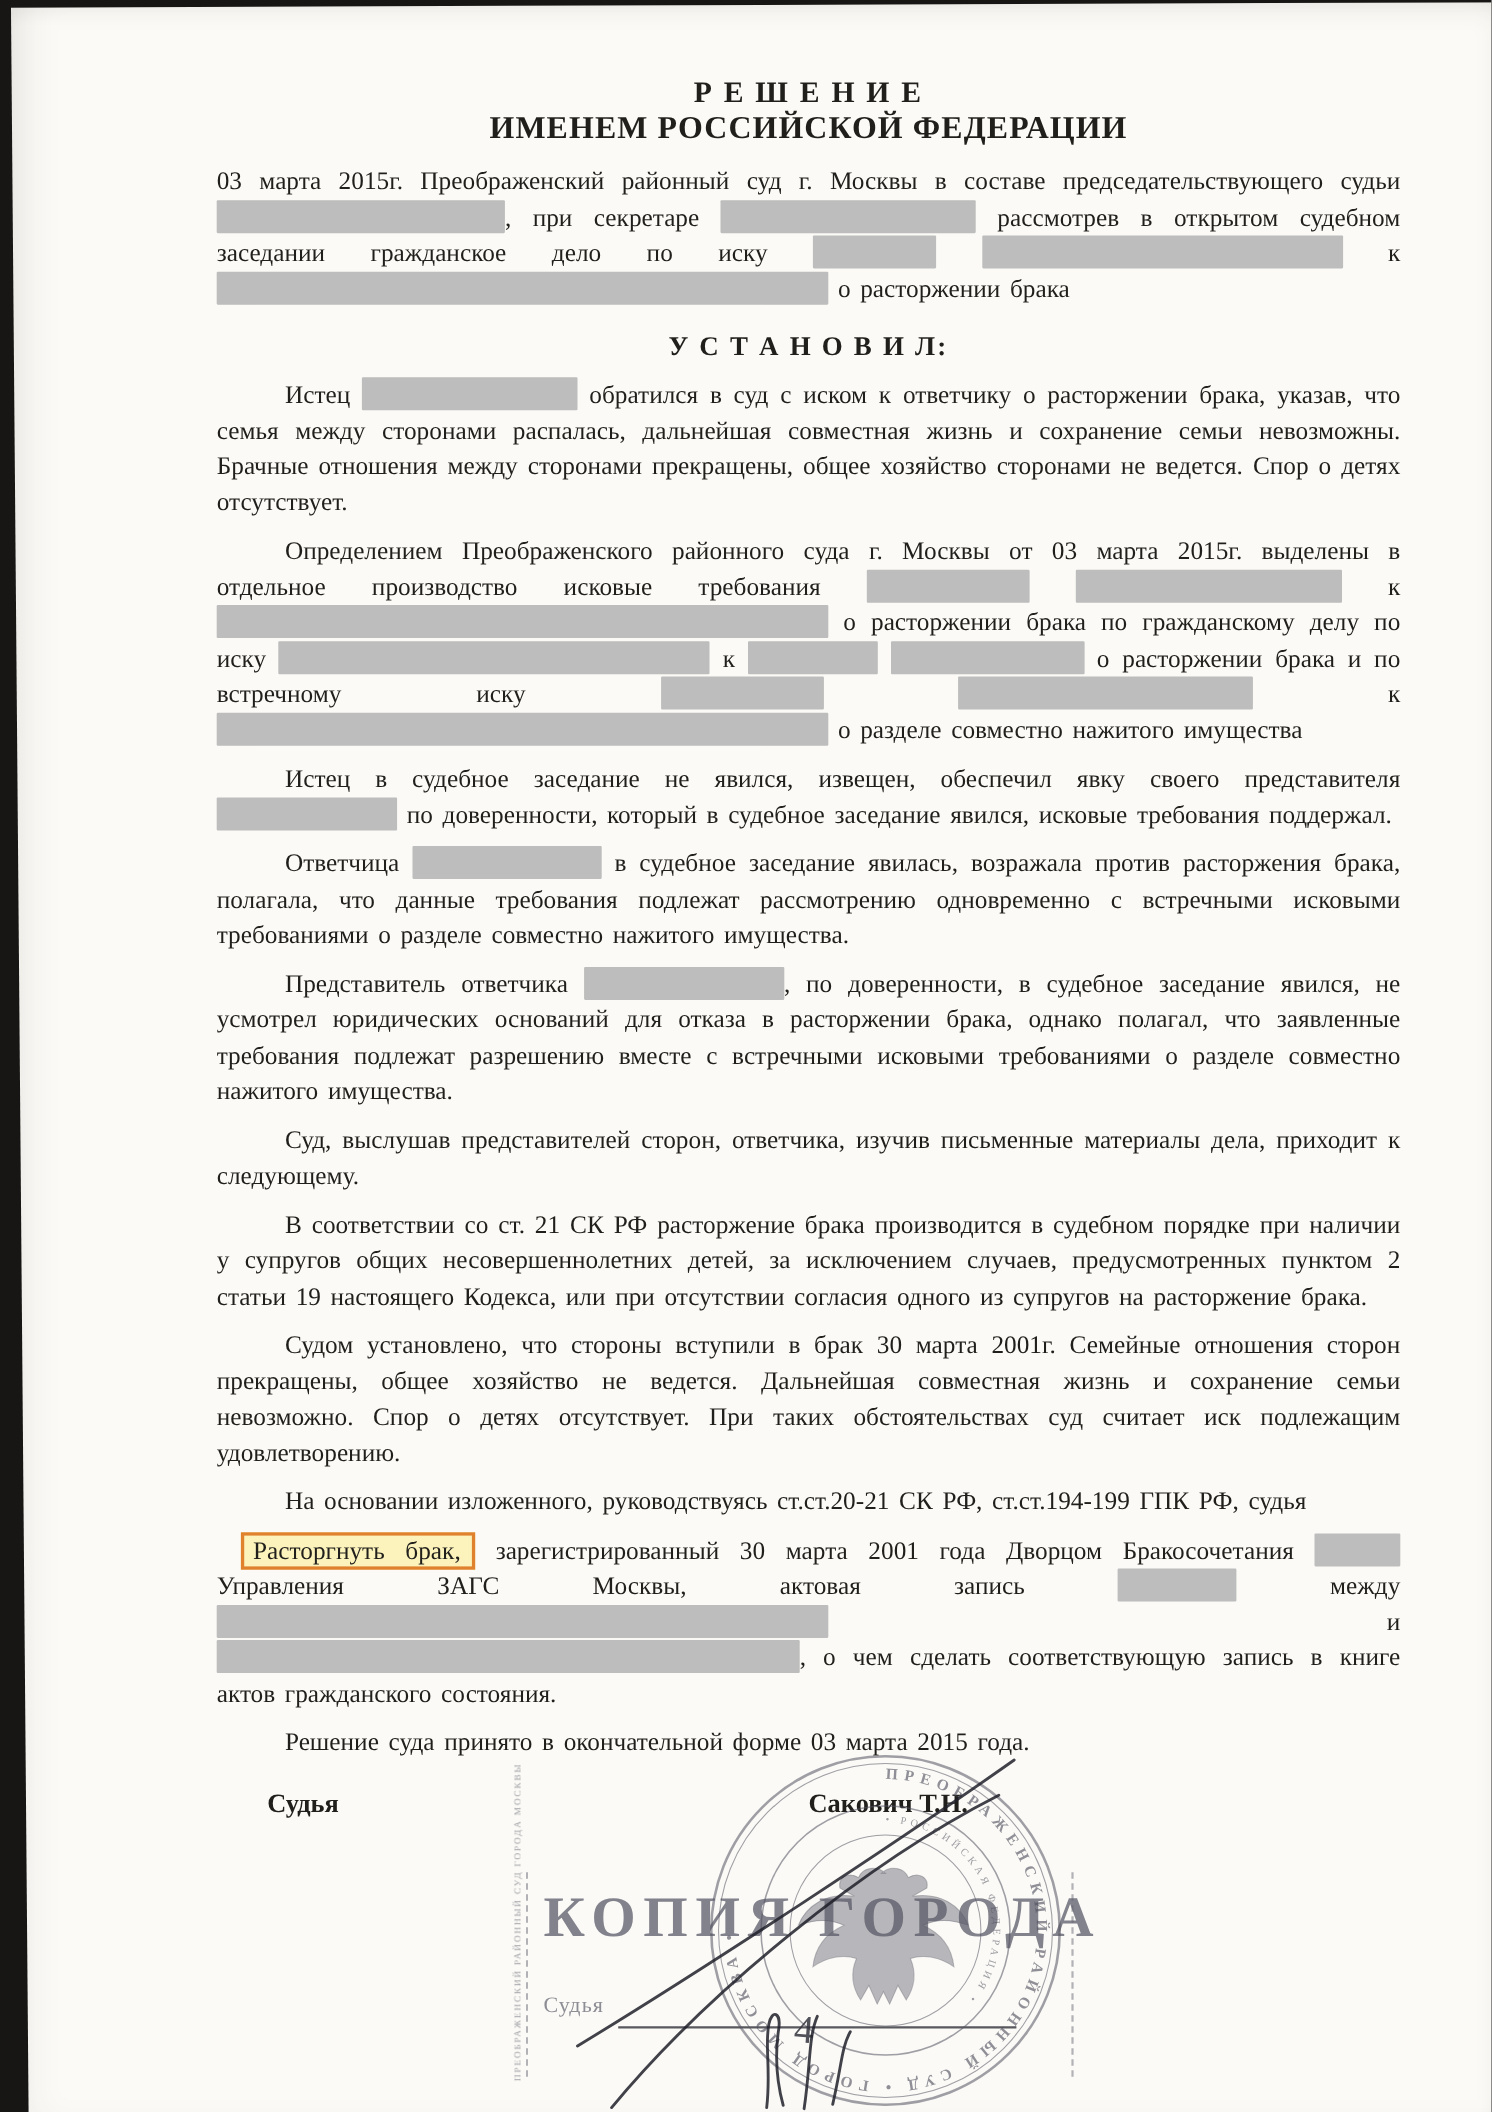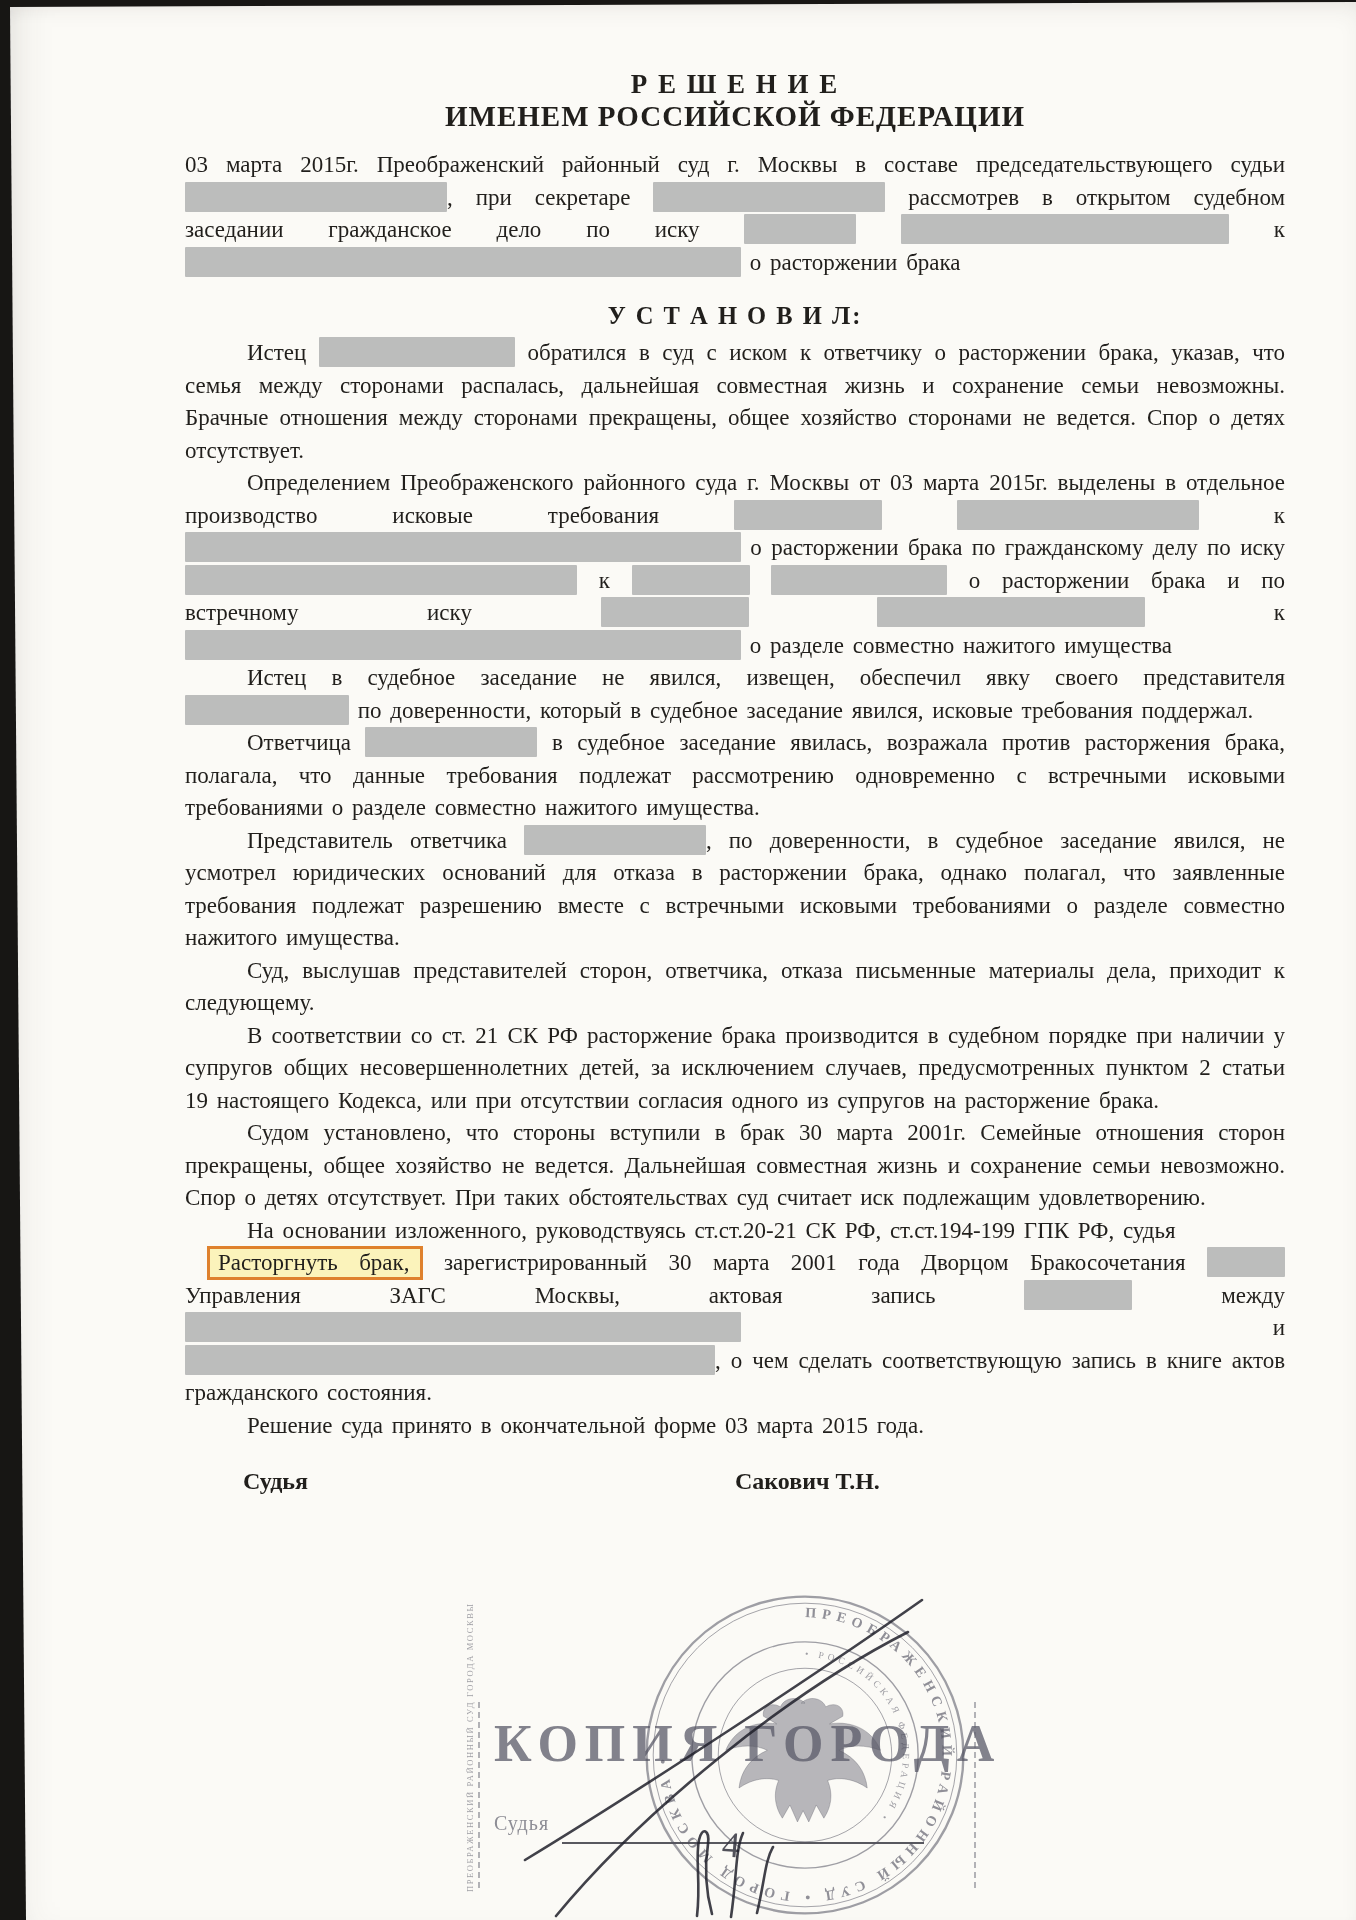--- a/index.html
+++ b/index.html
@@ -33,21 +33,21 @@
   }
   .doc-title{
     text-align:center;font-weight:bold;font-size:27px;line-height:30px;
     letter-spacing:2px;margin:0 0 2px 0;
   }
   .doc-subtitle{
     text-align:center;font-weight:bold;font-size:29px;line-height:30px;
     letter-spacing:1px;margin:0 0 18px 0;
   }
   .doc-para{
-    margin:0;font-size:23px;line-height:32.5px;text-align:justify;
+    margin:12px;font-size:23px;line-height:32.5px;text-align:justify;
     word-spacing:3px;
   }
   .doc-para.indent{text-indent:62px;}
   .doc-para.indent-small{text-indent:22px;}
   .doc-heading{
     text-align:center;font-weight:bold;font-size:24.5px;line-height:30px;
     letter-spacing:2px;
   }
   .doc-heading.ustanovil{margin:22px 0 6px 0;}
   .doc-heading.reshil{margin:14px 0 8px 0;}
@@ -111,21 +111,21 @@
     <div class="doc-title">Р Е Ш Е Н И Е</div>
     <div class="doc-subtitle">ИМЕНЕМ РОССИЙСКОЙ ФЕДЕРАЦИИ</div>
     <div>
         <p class="doc-para">03 марта 2015г. Преображенский районный суд г. Москвы в составе председательствующего судьи <span class="redact" style="width: 262px;"></span>, при секретаре <span class="redact" style="width: 232px;"></span> рассмотрев в открытом судебном заседании гражданское дело по иску <span class="redact" style="width: 112px;"></span> <span class="redact" style="width: 328px;"></span> к <span class="redact" style="width: 556px;"></span> о расторжении брака</p>
         <div class="doc-heading ustanovil">У С Т А Н О В И Л:</div>
         <p class="doc-para indent">Истец <span class="redact" style="width: 196px;"></span> обратился в суд с иском к ответчику о расторжении брака, указав, что семья между сторонами распалась, дальнейшая совместная жизнь и сохранение семьи невозможны. Брачные отношения между сторонами прекращены, общее хозяйство сторонами не ведется. Спор о детях отсутствует.</p>
         <p class="doc-para indent">Определением Преображенского районного суда г. Москвы от 03 марта 2015г. выделены в отдельное производство исковые требования <span class="redact" style="width: 148px;"></span> <span class="redact" style="width: 242px;"></span> к <span class="redact" style="width: 556px;"></span> о расторжении брака по гражданскому делу по иску <span class="redact" style="width: 392px;"></span> к <span class="redact" style="width: 118px;"></span> <span class="redact" style="width: 176px;"></span> о расторжении брака и по встречному иску <span class="redact" style="width: 148px;"></span> <span class="redact" style="width: 268px;"></span> к <span class="redact" style="width: 556px;"></span> о разделе совместно нажитого имущества</p>
         <p class="doc-para indent">Истец в судебное заседание не явился, извещен, обеспечил явку своего представителя <span class="redact" style="width: 164px;"></span> по доверенности, который в судебное заседание явился, исковые требования поддержал.</p>
         <p class="doc-para indent">Ответчица <span class="redact" style="width: 172px;"></span> в судебное заседание явилась, возражала против расторжения брака, полагала, что данные требования подлежат рассмотрению одновременно с встречными исковыми требованиями о разделе совместно нажитого имущества.</p>
         <p class="doc-para indent">Представитель ответчика <span class="redact" style="width: 182px;"></span>, по доверенности, в судебное заседание явился, не усмотрел юридических оснований для отказа в расторжении брака, однако полагал, что заявленные требования подлежат разрешению вместе с встречными исковыми требованиями о разделе совместно нажитого имущества.</p>
-        <p class="doc-para indent">Суд, выслушав представителей сторон, ответчика, отказа письменные материалы дела, приходит к следующему.</p>
+        <p class="doc-para indent">Суд, выслушав представителей сторон, ответчика, изучив письменные материалы дела, приходит к следующему.</p>
         <p class="doc-para indent">В соответствии со ст. 21 СК РФ расторжение брака производится в судебном порядке при наличии у супругов общих несовершеннолетних детей, за исключением случаев, предусмотренных пунктом 2 статьи 19 настоящего Кодекса, или при отсутствии согласия одного из супругов на расторжение брака.</p>
         <p class="doc-para indent">Судом установлено, что стороны вступили в брак 30 марта 2001г. Семейные отношения сторон прекращены, общее хозяйство не ведется. Дальнейшая совместная жизнь и сохранение семьи невозможно. Спор о детях отсутствует. При таких обстоятельствах суд считает иск подлежащим удовлетворению.</p>
         <p class="doc-para indent">На основании изложенного, руководствуясь ст.ст.20-21 СК РФ, ст.ст.194-199 ГПК РФ, судья</p>
         <p class="doc-para indent-small"><span class="highlight">Расторгнуть брак,</span> зарегистрированный 30 марта 2001 года Дворцом Бракосочетания <span class="redact" style="width: 78px;"></span> Управления ЗАГС Москвы, актовая запись <span class="redact" style="width: 108px;"></span> между <span class="redact" style="width: 556px;"></span> и <span class="redact" style="width: 530px;"></span>, о чем сделать соответствующую запись в книге актов гражданского состояния.</p>
         <p class="doc-para indent">Решение суда принято в окончательной форме 03 марта 2015 года.</p>
       </div>
     <div class="footer-row">
       <span class="footer-judge">Судья</span>
       <span class="footer-name">Сакович Т.Н.</span>
     </div>

